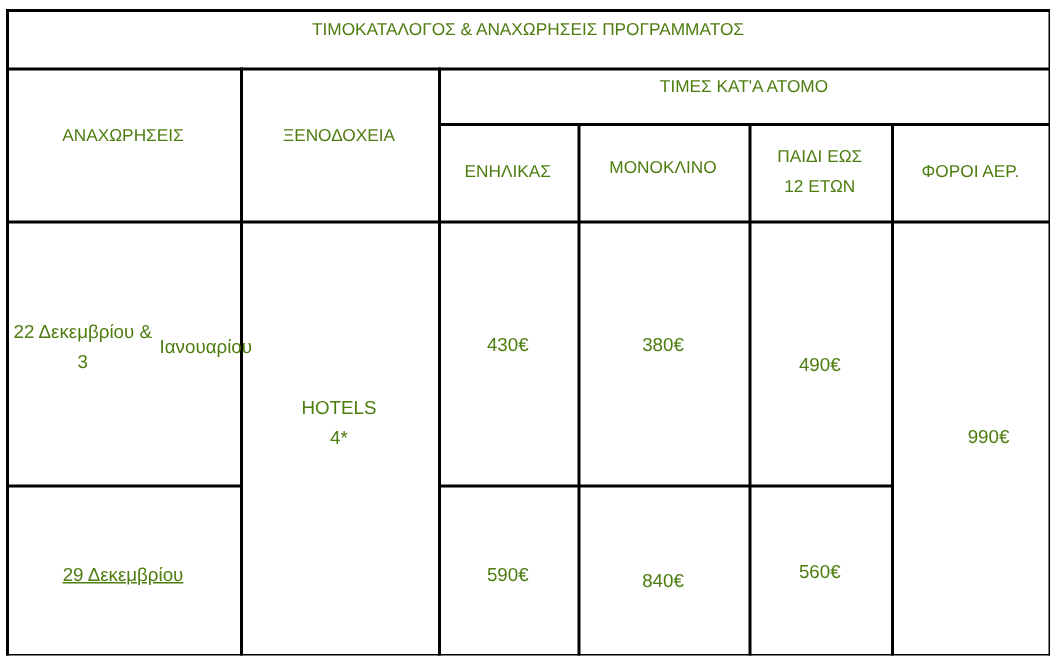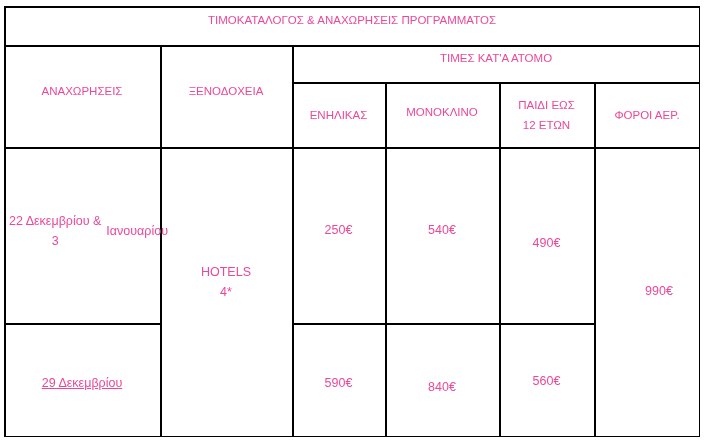--- a/index.html
+++ b/index.html
@@ -2,21 +2,21 @@
 <html><head>
   <meta charset="utf-8">
   <style>
     html, body { margin: 0; padding: 0; background: #ffffff; }
     body { width: 707px; height: 443px; position: relative; overflow: hidden; }
     .tbl {
       position: absolute;
       left: 4px; top: 6px;
       width: 696px; height: 431px;
       font-family: "Liberation Sans", sans-serif;
-      color: #ec4899;
+      color: #4d7c0f;
     }
     .cell {
       position: absolute;
       box-sizing: border-box;
       display: flex;
       align-items: center;
       justify-content: center;
       text-align: center;
       font-size: 12.5px;
       line-height: 20px;
@@ -72,24 +72,24 @@
   </div>
   <div class="cell hdr" style="left:590px; top:77px; width:106px; height:64px;">
     <span>ΦΟΡΟΙ ΑΕΡ.</span>
   </div>
 
   <div class="cell" style="left:0; top:142px; width:164px; height:175px; padding-bottom:10px;">
     <span>22 Δεκεμβρίου &amp; 3</span>
     <span>Ιανουαρίου</span>
   </div>
   <div class="cell" style="left:288px; top:142px; width:93px; height:175px; padding-bottom:12px;">
-    <span>250€</span>
+    <span>430€</span>
   </div>
   <div class="cell" style="left:381px; top:142px; width:114px; height:175px; padding-bottom:12px;">
-    <span>540€</span>
+    <span>380€</span>
   </div>
   <div class="cell" style="left:495px; top:142px; width:95px; height:175px; padding-top:14px;">
     <span>490€</span>
   </div>
 
   <div class="cell" style="left:156px; top:142px; width:132px; height:288px; flex-direction:column; padding-bottom:20px;text-align:right;">
     <span>HOTELS</span>
     <span>4*</span>
   </div>
 

